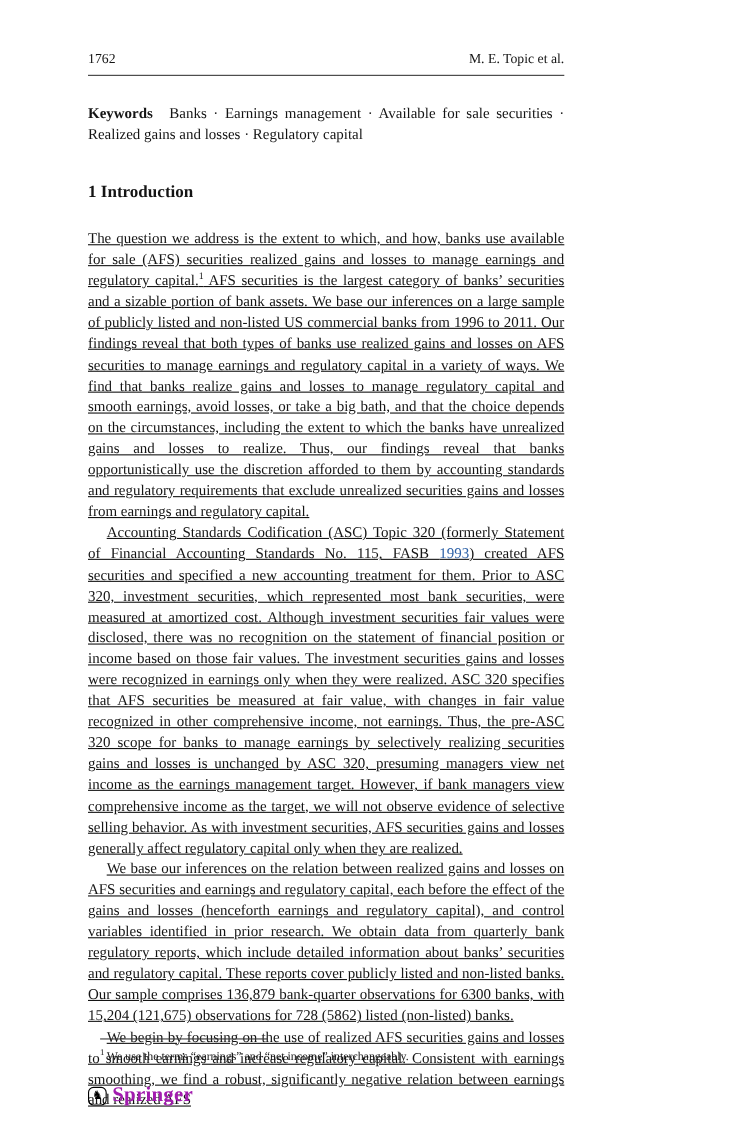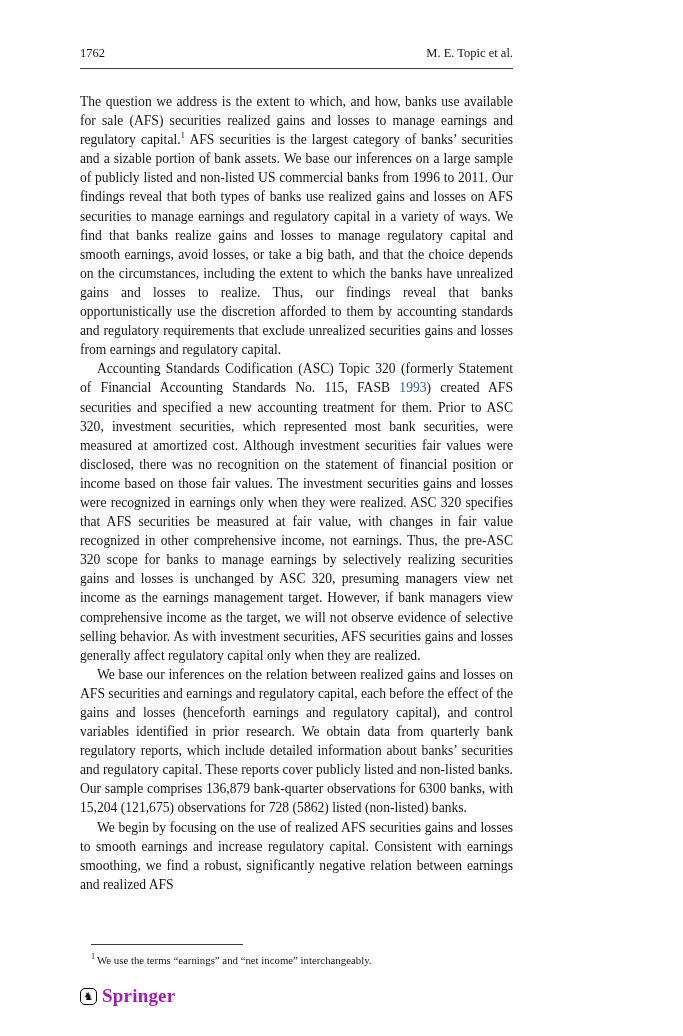--- a/index.html
+++ b/index.html
@@ -59,20 +59,21 @@
   }
   
   .body-text {
     margin-top: 23px;
   }
   .para {
     margin: 0;
     font-size: 13.6px;
     line-height: 19.1px;
     text-align: justify;
+    text-decoration: underline;
   }
   .para.indent {
     text-indent: 17px;
   }
   .para sup {
     font-size: 9px;
     line-height: 0;
   }
   .ref-link {
     text-decoration: none;
@@ -129,22 +130,27 @@
 </head>
 <body>
 
 <div class="page">
 
   <div class="running-header">
     <span>1762</span>
     <span>M. E. Topic et al.</span>
   </div>
 
+  <p class="kw-block">
+    <span class="label">Keywords</span>
+    <span>Banks · Earnings management · Available for sale securities · Realized gains and losses · Regulatory capital</span>
+  </p>
 
 
+  <h2 class="section-heading">1 Introduction</h2>
 
   <div class="body-text">
       <p class="para"><span>The question we address is the extent to which, and how, banks use available for sale (AFS) securities realized gains and losses to manage earnings and regulatory capital.</span><sup>1</sup><span> AFS securities is the largest category of banks’ securities and a sizable portion of bank assets. We base our inferences on a large sample of publicly listed and non-listed US commercial banks from 1996 to 2011. Our findings reveal that both types of banks use realized gains and losses on AFS securities to manage earnings and regulatory capital in a variety of ways. We find that banks realize gains and losses to manage regulatory capital and smooth earnings, avoid losses, or take a big bath, and that the choice depends on the circumstances, including the extent to which the banks have unrealized gains and losses to realize. Thus, our findings reveal that banks opportunistically use the discretion afforded to them by accounting standards and regulatory requirements that exclude unrealized securities gains and losses from earnings and regulatory capital.</span></p>
       <p class="para indent"><span>Accounting Standards Codification (ASC) Topic 320 (formerly Statement of Financial Accounting Standards No. 115, FASB </span><a href="#" class="ref-link" style="color: rgb(46, 98, 168);">1993</a><span>) created AFS securities and specified a new accounting treatment for them. Prior to ASC 320, investment securities, which represented most bank securities, were measured at amortized cost. Although investment securities fair values were disclosed, there was no recognition on the statement of financial position or income based on those fair values. The investment securities gains and losses were recognized in earnings only when they were realized. ASC 320 specifies that AFS securities be measured at fair value, with changes in fair value recognized in other comprehensive income, not earnings. Thus, the pre-ASC 320 scope for banks to manage earnings by selectively realizing securities gains and losses is unchanged by ASC 320, presuming managers view net income as the earnings management target. However, if bank managers view comprehensive income as the target, we will not observe evidence of selective selling behavior. As with investment securities, AFS securities gains and losses generally affect regulatory capital only when they are realized.</span></p>
       <p class="para indent"><span>We base our inferences on the relation between realized gains and losses on AFS securities and earnings and regulatory capital, each before the effect of the gains and losses (henceforth earnings and regulatory capital), and control variables identified in prior research. We obtain data from quarterly bank regulatory reports, which include detailed information about banks’ securities and regulatory capital. These reports cover publicly listed and non-listed banks. Our sample comprises 136,879 bank-quarter observations for 6300 banks, with 15,204 (121,675) observations for 728 (5862) listed (non-listed) banks.</span></p>
       <p class="para indent"><span>We begin by focusing on the use of realized AFS securities gains and losses to smooth earnings and increase regulatory capital. Consistent with earnings smoothing, we find a robust, significantly negative relation between earnings and realized AFS</span></p>
     </div>
 
   <div class="footnote-area">
     <hr class="footnote-divider">

